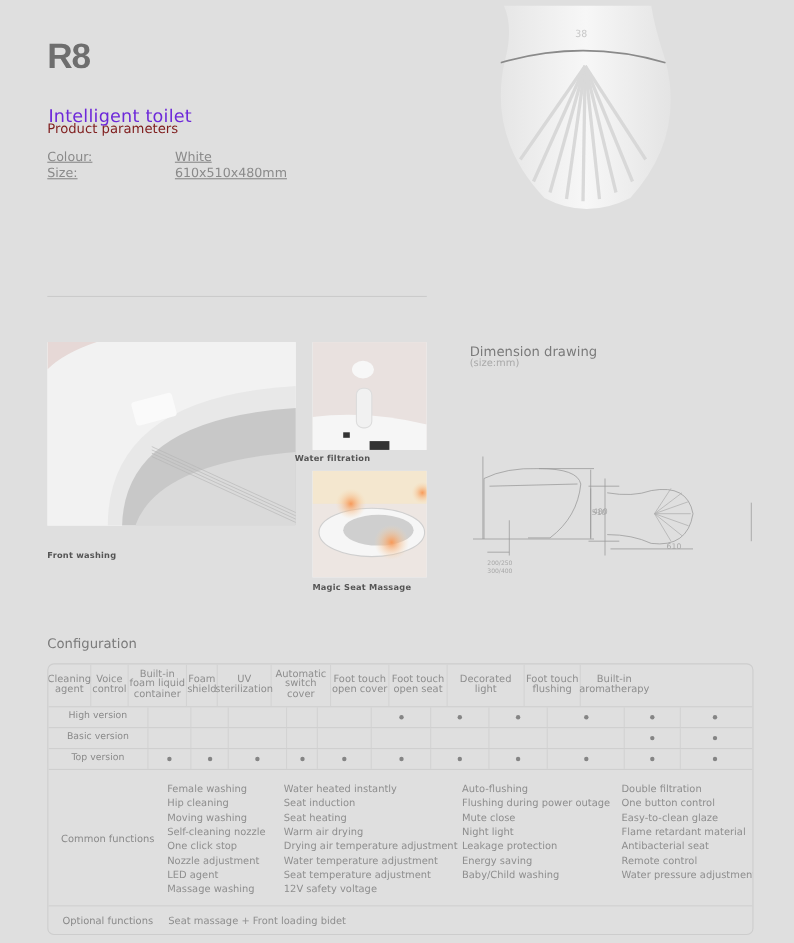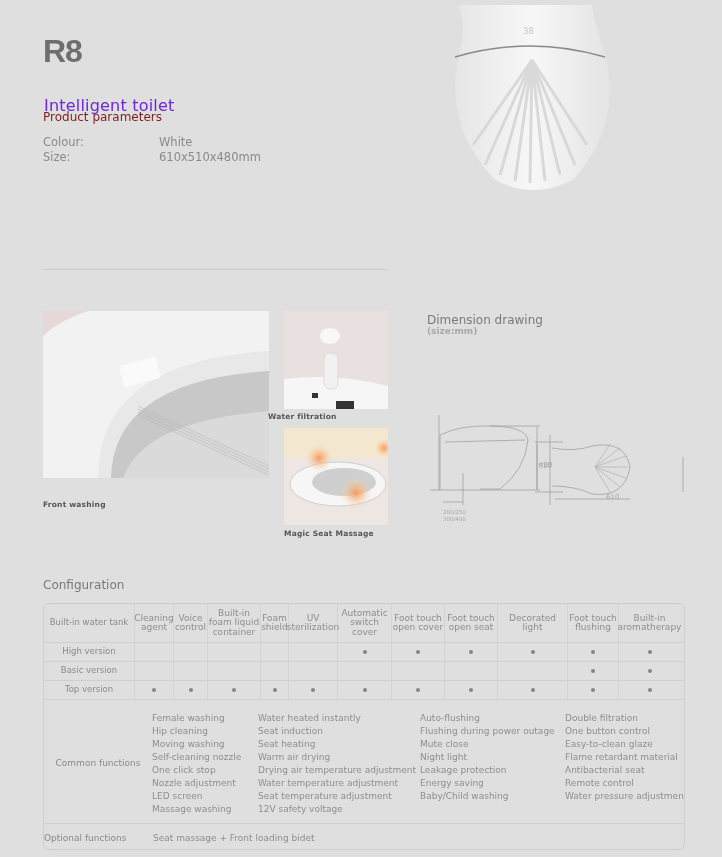--- a/index.html
+++ b/index.html
@@ -5,56 +5,56 @@
     * { box-sizing: border-box; margin: 0; padding: 0; }
     html, body { width: 722px; height: 857px; background: #dfdfdf; overflow: hidden; }
     body { position: relative; font-family: "DejaVu Sans", sans-serif; color: #6a6a6a; }
     .abs { position: absolute; }
 
     .model { left: 43px; top: 33px; font-size: 32px; font-weight: bold; color: #6e6e6e; letter-spacing: -1px; font-family: "Liberation Sans", sans-serif; }
     .subtitle { left: 44px; top: 68px; font-size: 16px; color: #6d28d9; letter-spacing: 0.2px; margin-top: 28px; }
 
     .params-title { left: 43px; top: 110px; font-size: 12px; color: #7f1d1d; }
     .params { left: 43px; top: 135px; font-size: 11.5px; color: #8a8a8a; line-height: 14.7px; }
-    .params .row { display: flex; }
+    .params .row { display: flex; text-decoration: underline; }
     .params .k { width: 116px; }
 
     .divider { left: 43px; top: 269px; width: 345px; height: 1px; background: #cbcbcb; }
 
     .hero { left: 455px; top: 5px; width: 155px; height: 185px; text-align: right; }
 
     .photo { background: #f0f0f0; overflow: hidden; }
     .front { left: 43px; top: 311px; width: 226px; height: 167px; }
     .filt { left: 284px; top: 311px; width: 104px; height: 98px; }
     .mass { left: 284px; top: 428px; width: 104px; height: 97px; }
     .caption { font-size: 7.5px; color: #555; font-weight: bold; letter-spacing: 0.2px; }
     .cap-front { left: 43px; top: 500px; }
     .cap-filt { left: 268px; top: 412px; }
     .cap-mass { left: 284px; top: 529px; }
 
     .dim-title { left: 427px; top: 313px; font-size: 12px; color: #7a7a7a; }
-    .dim-sub { left: 427px; top: 326px; font-size: 9px; color: #a8a8a8; font-weight: bold; }
+    .dim-sub { left: 427px; top: 326px; font-size: 9px; color: #a8a8a8; }
     .dim-draw { left: 430px; top: 410px; width: 260px; height: 115px; }
 
     .cfg-title { left: 43px; top: 578px; font-size: 12px; color: #7a7a7a; }
 
     .table { left: 43px; top: 603px; width: 642px; height: 247px; border: 1px solid #cdcdcd; border-radius: 6px; overflow: hidden; }
     .grid { position: absolute; left: 0; top: 0; width: 100%; }
     .hrow { display: flex; height: 39px; border-bottom: 1px solid #cfcfcf; }
     .drow { display: flex; height: 19px; border-bottom: 1px solid #cfcfcf; }
     .cell { border-right: 1px solid #d3d3d3; display: flex; align-items: center; justify-content: center; text-align: center; font-size: 9px; line-height: 9.5px; color: #8e8e8e; }
     .cell:last-child { border-right: none; }
     .cell.first { color: #8a8a8a; font-size: 8.5px; }
     .dot { width: 4px; height: 4px; border-radius: 50%; background: #858585; }
 
     .common { position: absolute; left: 0; top: 98px; width: 100%; height: 122px; border-bottom: 1px solid #cfcfcf; }
     .common-label { position: absolute; left: 0; top: 0; width: 108px; height: 122px; display: flex; align-items: center; justify-content: center; font-size: 9px; color: #8a8a8a; }
     .fcol { position: absolute; top: 10px; font-size: 9px; line-height: 13px; color: #8e8e8e; white-space: nowrap; }
     .optional { position: absolute; left: 0; top: 221px; width: 100%; height: 26px; display: flex; align-items: center; }
-    .optional .lbl { width: 108px; font-size: 9px; color: #8a8a8a; }
+    .optional .lbl { width: 108px; text-align: center; font-size: 9px; color: #8a8a8a; }
     .optional .val { padding-left: 1px; font-size: 9px; color: #8e8e8e; }
   </style>
 </head>
 <body>
 
 <div class="abs model">R8</div>
 <div class="abs subtitle">Intelligent toilet</div>
 
 <div class="abs params-title">Product parameters</div>
 <div class="abs params">
@@ -184,21 +184,20 @@
     <text x="13" y="104" font-size="5.5" fill="#a8a8a8">200/250</text>
     <text x="13" y="111" font-size="5.5" fill="#a8a8a8">300/400</text>
   </svg>
 </div>
 
 <div class="abs cfg-title">Configuration</div>
 
 <div class="abs table">
   <div class="grid">
     <div class="hrow">
-      <div class="cell first" style="width:91px">Built-in water tank</div>
       <div class="cell" style="width:39px">Cleaning agent</div>
       <div class="cell" style="width:34px">Voice control</div>
       <div class="cell" style="width:53px">Built-in foam liquid container</div>
       <div class="cell" style="width:28px">Foam shield</div>
       <div class="cell" style="width:49px">UV sterilization</div>
       <div class="cell" style="width:54px">Automatic switch cover</div>
       <div class="cell" style="width:53px">Foot touch open cover</div>
       <div class="cell" style="width:53px">Foot touch open seat</div>
       <div class="cell" style="width:70px">Decorated light</div>
       <div class="cell" style="width:51px">Foot touch flushing</div>
@@ -288,21 +287,21 @@
 
   <div class="common">
     <div class="common-label">Common functions</div>
     <div class="fcol" style="left:108px">
         <div>Female washing</div>
         <div>Hip cleaning</div>
         <div>Moving washing</div>
         <div>Self-cleaning nozzle</div>
         <div>One click stop</div>
         <div>Nozzle adjustment</div>
-        <div>LED screen</div>
+        <div>LED agent</div>
         <div>Massage washing</div>
       </div>
     <div class="fcol" style="left:214px">
         <div>Water heated instantly</div>
         <div>Seat induction</div>
         <div>Seat heating</div>
         <div>Warm air drying</div>
         <div>Drying air temperature adjustment</div>
         <div>Water temperature adjustment</div>
         <div>Seat temperature adjustment</div>

